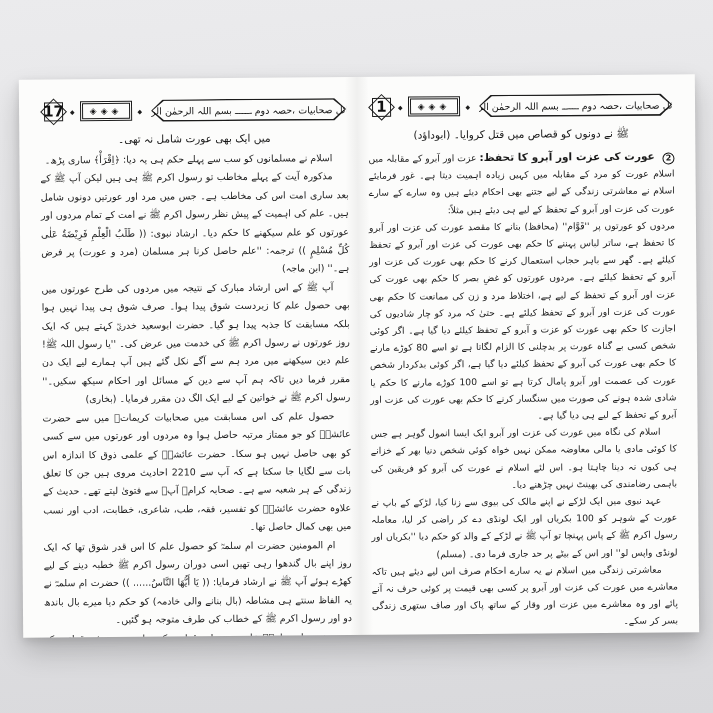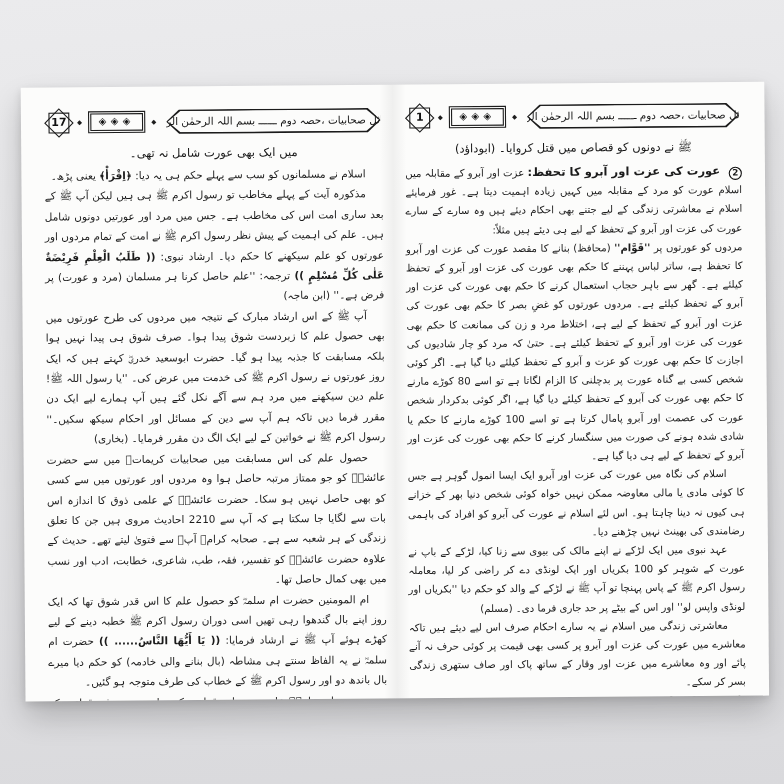--- a/index.html
+++ b/index.html
@@ -28,21 +28,21 @@
 
   
   .page-header { display:flex; align-items:center; height:30px; margin-bottom:5px; }
   .star-badge { position:relative; width:27px; height:27px; flex:0 0 auto; }
   .star-badge::before, .star-badge::after {
     content:""; position:absolute; inset:4px; border:1.3px solid #1d1d1d; background:transparent;
   }
   .star-badge::after { transform:rotate(45deg); }
   .star-num {
     position:absolute; inset:0; display:flex; align-items:center; justify-content:center;
-    font-size:10px; font-weight:bold; color:#111; z-index:2;
+    font-size:15px; font-weight:bold; color:#111; z-index:2;
   }
   .flourish { font-size:6px; color:#1d1d1d; margin:0 3px; flex:0 0 auto; }
   .cartouche {
     flex:0 0 auto; border:1.2px solid #1d1d1d; outline:1px solid #1d1d1d; outline-offset:1.5px;
     margin:0 4px; padding:3px 7px 2px; font-size:9px; letter-spacing:4px; color:#151515;
     line-height:1; white-space:nowrap;
   }
   .banner { flex:1 1 auto; height:23px; position:relative; margin:0 2px 0 6px; }
   .banner .shape-outer {
     position:absolute; inset:0; background:#1b1b1b;
@@ -61,21 +61,21 @@
     direction:rtl; text-align:center; font-size:10.5px; color:#161616;
     margin:7px 0 6px;
   }
   .body-text {
     direction:rtl; text-align:justify; color:#1b1b1b;
   }
   .page.left  .body-text { font-size:9.5px; line-height:18.4px; }
   .page.right .body-text { font-size:9.2px; line-height:17.2px; }
   .para { margin:0; }
   .para.indent { text-indent:16px; }
-  .b { font-weight:bold; }
+  .b { font-weight:normal; }
   .sec-circle {
     display:inline-flex; width:12px; height:12px; border:1.1px solid #111; border-radius:50%;
     align-items:center; justify-content:center; font-size:8px; font-weight:bold;
     margin-left:4px; vertical-align:-1px; text-indent:0;
   }
   .sec-heading { font-weight:bold; font-size:10.5px; }
 </style>
 </head>
 <body>
 
@@ -90,21 +90,21 @@
       <span class="cartouche">◈◈◈</span>
       <span class="flourish">◆</span>
       <span class="banner">
         <span class="shape-outer"></span>
         <span class="shape-inner"></span>
         <span class="banner-text">فضائل صحابیات ،حصہ دوم ــــــ بسم اللہ الرحمٰن الرحیم</span>
       </span>
     </div>
     <div class="subline">میں ایک بھی عورت شامل نہ تھی۔</div>
     <div class="body-text">
-        <p class="para indent"><span>اسلام نے مسلمانوں کو سب سے پہلے حکم ہی یہ دیا: </span><span class="b">﴿اِقْرَأْ﴾</span><span> یعنی پڑھ۔</span></p>
+        <p class="para indent"><span>اسلام نے مسلمانوں کو سب سے پہلے حکم ہی یہ دیا: </span><span class="b">﴿اِقْرَأْ﴾</span><span> ساری پڑھ۔</span></p>
         <p class="para indent"><span>مذکورہ آیت کے پہلے مخاطب تو رسول اکرم ﷺ ہی ہیں لیکن آپ ﷺ کے بعد ساری امت اس کی مخاطب ہے۔ جس میں مرد اور عورتیں دونوں شامل ہیں۔ علم کی اہمیت کے پیش نظر رسول اکرم ﷺ نے امت کے تمام مردوں اور عورتوں کو علم سیکھنے کا حکم دیا۔ ارشاد نبوی: </span><span class="b">(( طَلَبُ الْعِلْمِ فَرِیْضَةٌ عَلٰی کُلِّ مُسْلِمٍ ))</span><span> ترجمہ: ''علم حاصل کرنا ہر مسلمان (مرد و عورت) پر فرض ہے۔'' (ابن ماجہ)</span></p>
         <p class="para indent"><span>آپ ﷺ کے اس ارشاد مبارک کے نتیجہ میں مردوں کی طرح عورتوں میں بھی حصول علم کا زبردست شوق پیدا ہوا۔ صرف شوق ہی پیدا نہیں ہوا بلکہ مسابقت کا جذبہ پیدا ہو گیا۔ حضرت ابوسعید خدریؓ کہتے ہیں کہ ایک روز عورتوں نے رسول اکرم ﷺ کی خدمت میں عرض کی۔ ''یا رسول اللہ ﷺ! علم دین سیکھنے میں مرد ہم سے آگے نکل گئے ہیں آپ ہمارے لیے ایک دن مقرر فرما دیں تاکہ ہم آپ سے دین کے مسائل اور احکام سیکھ سکیں۔'' رسول اکرم ﷺ نے خواتین کے لیے ایک الگ دن مقرر فرمایا۔ (بخاری)</span></p>
         <p class="para indent"><span>حصول علم کی اس مسابقت میں صحابیات کریماتؓ میں سے حضرت عائشہؓ کو جو ممتاز مرتبہ حاصل ہوا وہ مردوں اور عورتوں میں سے کسی کو بھی حاصل نہیں ہو سکا۔ حضرت عائشہؓ کے علمی ذوق کا اندازہ اس بات سے لگایا جا سکتا ہے کہ آپ سے 2210 احادیث مروی ہیں جن کا تعلق زندگی کے ہر شعبہ سے ہے۔ صحابہ کرامؓ آپؓ سے فتویٰ لیتے تھے۔ حدیث کے علاوہ حضرت عائشہؓ کو تفسیر، فقہ، طب، شاعری، خطابت، ادب اور نسب میں بھی کمال حاصل تھا۔</span></p>
         <p class="para indent"><span>ام المومنین حضرت ام سلمہؓ کو حصول علم کا اس قدر شوق تھا کہ ایک روز اپنے بال گندھوا رہی تھیں اسی دوران رسول اکرم ﷺ خطبہ دینے کے لیے کھڑے ہوئے آپ ﷺ نے ارشاد فرمایا: </span><span class="b">(( یَا أَیُّھَا النَّاسُ...... ))</span><span> حضرت ام سلمہؓ نے یہ الفاظ سنتے ہی مشاطہ (بال بنانے والی خادمہ) کو حکم دیا میرے بال باندھ دو اور رسول اکرم ﷺ کے خطاب کی طرف متوجہ ہو گئیں۔</span></p>
         <p class="para indent"><span>حضرت ام سلمہؓ علم تجوید اور قراءت کی ماہر تھیں۔ فن قراءت کے امام حضرت شیبہ بن نصاح اور حضرت نافع مولیٰ عبداللہ بن عمر دونوں حضرت ام سلمہؓ کے شاگردوں میں سے تھے۔</span></p>
       </div>
   </div>
 
   <div class="page right">
     <div class="page-header">
@@ -117,20 +117,20 @@
       <span class="banner">
         <span class="shape-outer"></span>
         <span class="shape-inner"></span>
         <span class="banner-text">فضائل صحابیات ،حصہ دوم ــــــ بسم اللہ الرحمٰن الرحیم</span>
       </span>
     </div>
     <div class="subline">ﷺ نے دونوں کو قصاص میں قتل کروایا۔ (ابوداؤد)</div>
     <div class="body-text">
         <p class="para"><span class="sec-circle">2</span><span class="sec-heading"> عورت کی عزت اور آبرو کا تحفظ:</span><span> عزت اور آبرو کے مقابلہ میں اسلام عورت کو مرد کے مقابلہ میں کہیں زیادہ اہمیت دیتا ہے۔ غور فرمایئے اسلام نے معاشرتی زندگی کے لیے جتنے بھی احکام دیئے ہیں وہ سارے کے سارے عورت کی عزت اور آبرو کے تحفظ کے لیے ہی دیئے ہیں مثلاً:</span></p>
         <p class="para"><span>مردوں کو عورتوں پر </span><span class="b">''قَوَّام''</span><span> (محافظ) بنانے کا مقصد عورت کی عزت اور آبرو کا تحفظ ہے، ساتر لباس پہننے کا حکم بھی عورت کی عزت اور آبرو کے تحفظ کیلئے ہے۔ گھر سے باہر حجاب استعمال کرنے کا حکم بھی عورت کی عزت اور آبرو کے تحفظ کیلئے ہے۔ مردوں عورتوں کو غضِ بصر کا حکم بھی عورت کی عزت اور آبرو کے تحفظ کے لیے ہے، اختلاط مرد و زن کی ممانعت کا حکم بھی عورت کی عزت اور آبرو کے تحفظ کیلئے ہے۔ حتیٰ کہ مرد کو چار شادیوں کی اجازت کا حکم بھی عورت کو عزت و آبرو کے تحفظ کیلئے دیا گیا ہے۔ اگر کوئی شخص کسی بے گناہ عورت پر بدچلنی کا الزام لگاتا ہے تو اسے 80 کوڑے مارنے کا حکم بھی عورت کی آبرو کے تحفظ کیلئے دیا گیا ہے، اگر کوئی بدکردار شخص عورت کی عصمت اور آبرو پامال کرتا ہے تو اسے 100 کوڑے مارنے کا حکم یا شادی شدہ ہونے کی صورت میں سنگسار کرنے کا حکم بھی عورت کی عزت اور آبرو کے تحفظ کے لیے ہی دیا گیا ہے۔</span></p>
-        <p class="para indent"><span>اسلام کی نگاہ میں عورت کی عزت اور آبرو ایک ایسا انمول گوہر ہے جس کا کوئی مادی یا مالی معاوضہ ممکن نہیں خواہ کوئی شخص دنیا بھر کے خزانے ہی کیوں نہ دینا چاہتا ہو۔ اس لئے اسلام نے عورت کی آبرو کو افراد کی باہمی رضامندی کی بھینٹ نہیں چڑھنے دیا۔</span></p>
+        <p class="para indent"><span>اسلام کی نگاہ میں عورت کی عزت اور آبرو ایک ایسا انمول گوہر ہے جس کا کوئی مادی یا مالی معاوضہ ممکن نہیں خواہ کوئی شخص دنیا بھر کے خزانے ہی کیوں نہ دینا چاہتا ہو۔ اس لئے اسلام نے عورت کی آبرو کو فریقین کی باہمی رضامندی کی بھینٹ نہیں چڑھنے دیا۔</span></p>
         <p class="para indent"><span>عہد نبوی میں ایک لڑکے نے اپنے مالک کی بیوی سے زنا کیا، لڑکے کے باپ نے عورت کے شوہر کو 100 بکریاں اور ایک لونڈی دے کر راضی کر لیا، معاملہ رسول اکرم ﷺ کے پاس پہنچا تو آپ ﷺ نے لڑکے کے والد کو حکم دیا ''بکریاں اور لونڈی واپس لو'' اور اس کے بیٹے پر حد جاری فرما دی۔ (مسلم)</span></p>
         <p class="para indent"><span>معاشرتی زندگی میں اسلام نے یہ سارے احکام صرف اس لیے دیئے ہیں تاکہ معاشرے میں عورت کی عزت اور آبرو پر کسی بھی قیمت پر کوئی حرف نہ آنے پائے اور وہ معاشرے میں عزت اور وقار کے ساتھ پاک اور صاف ستھری زندگی بسر کر سکے۔</span></p>
         <p class="para"><span class="sec-circle">3</span><span class="sec-heading"> حصول علم:</span><span> بعثت مبارک سے قبل جاہلی معاشرے میں حصول علم کا رجحان بالکل نہیں تھا۔ جزیرۃ نما عرب میں مکہ مکرمہ اپنے عہد کا متمدن ترین شہر تھا جس میں چند گنتی کے افراد پڑھے لکھے تھے اور ان</span></p>
       </div>
   </div>
 
 </div>
 
 </body></html>

